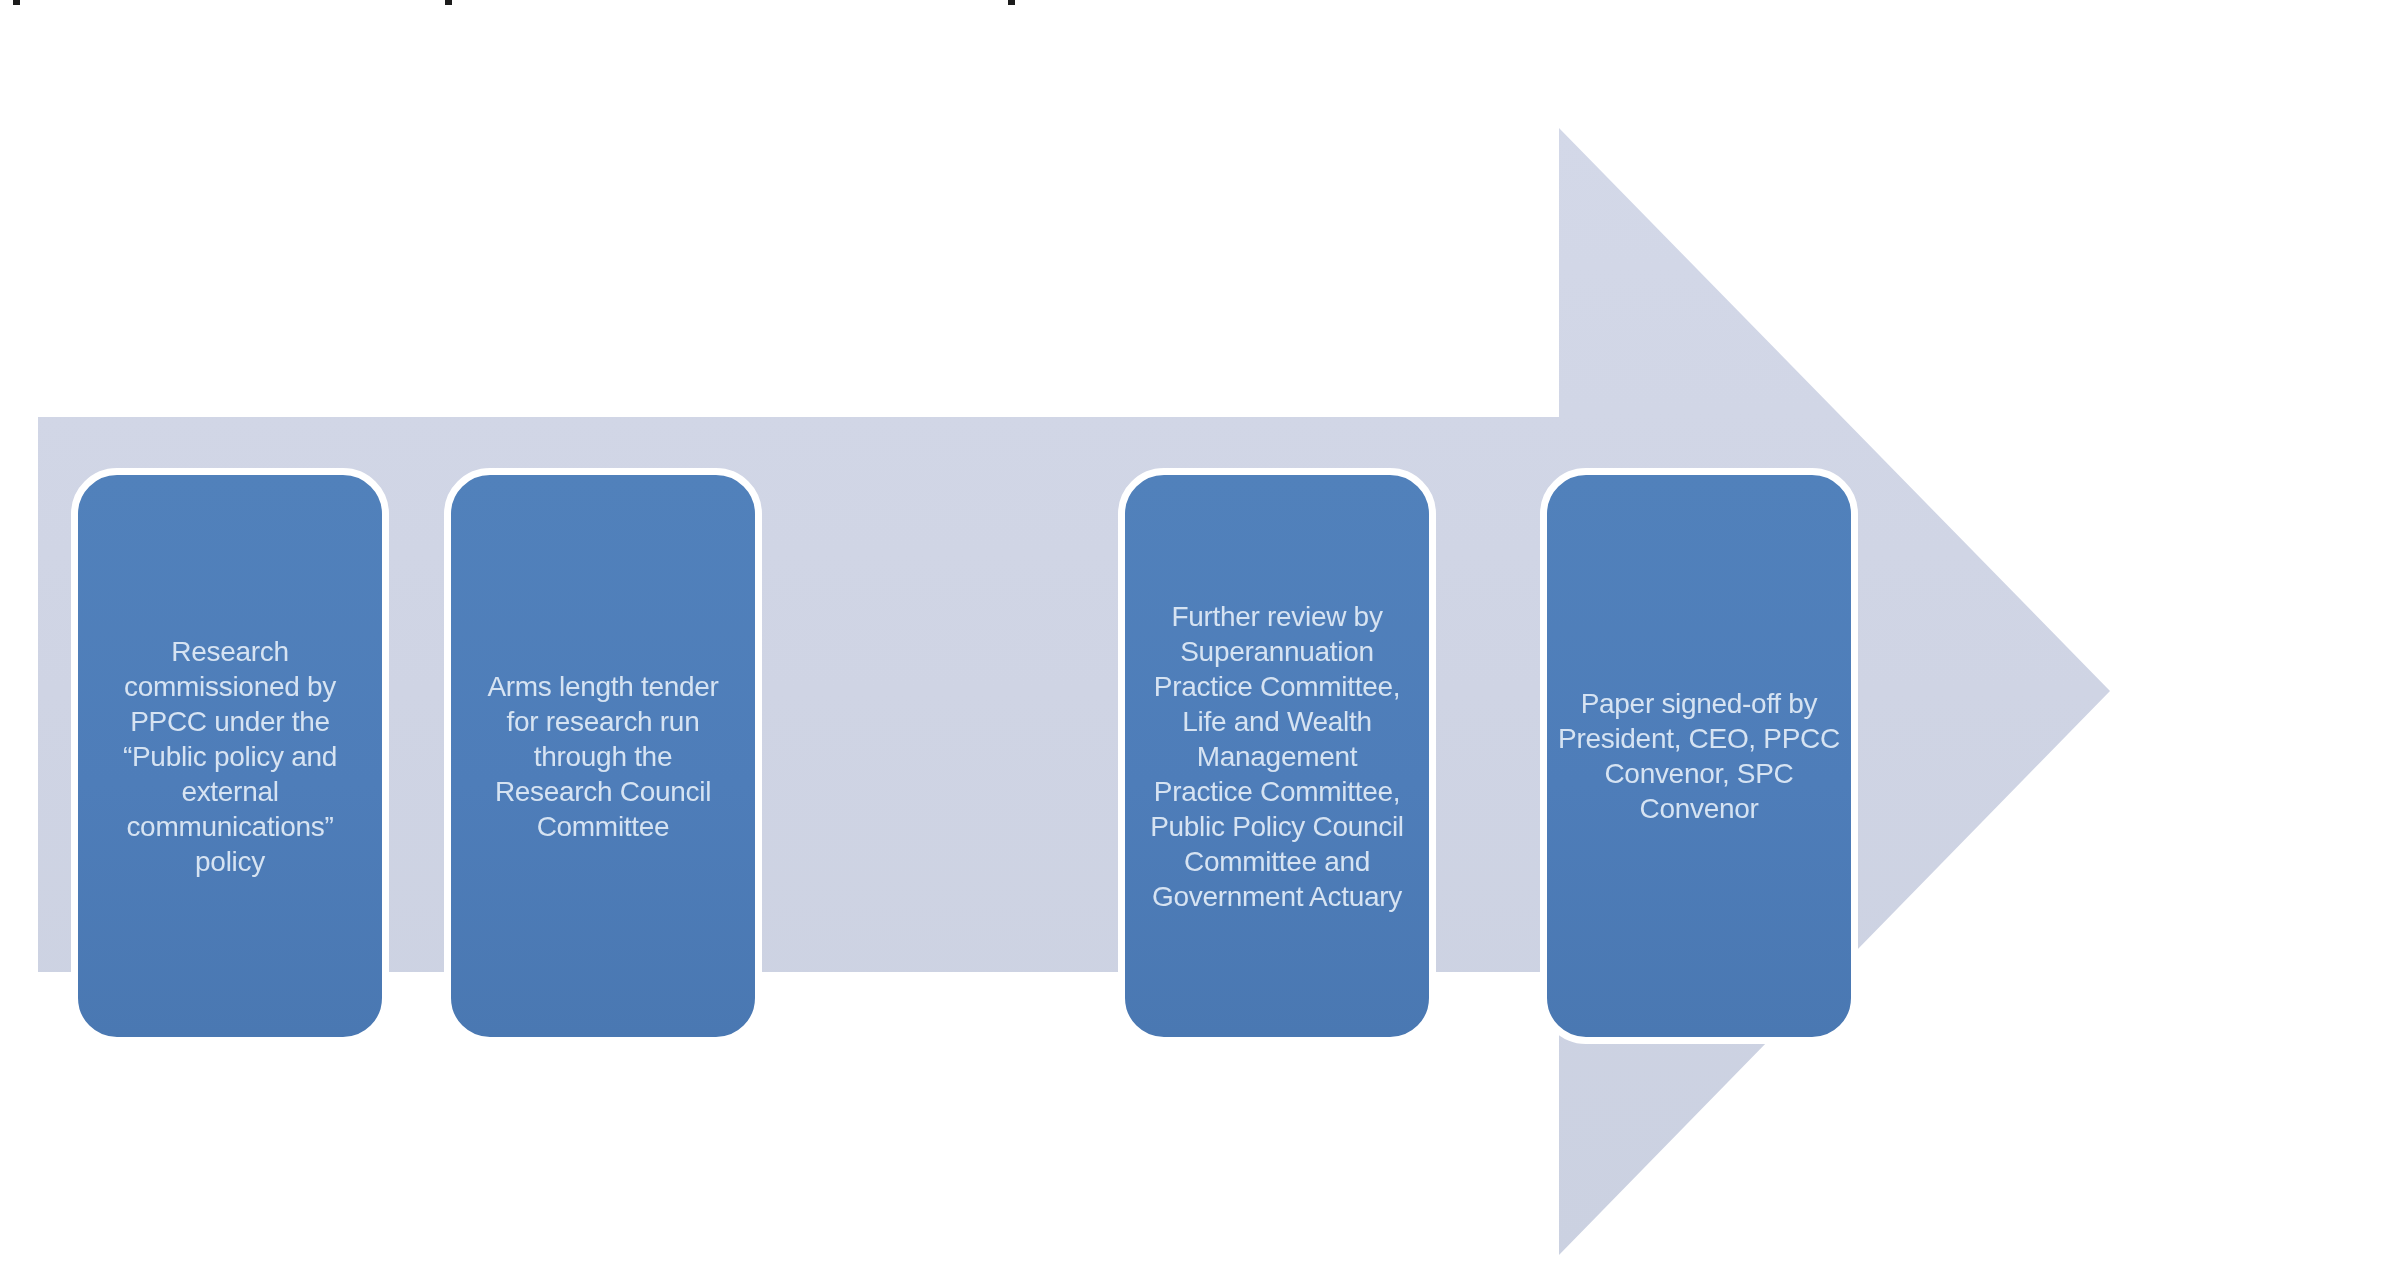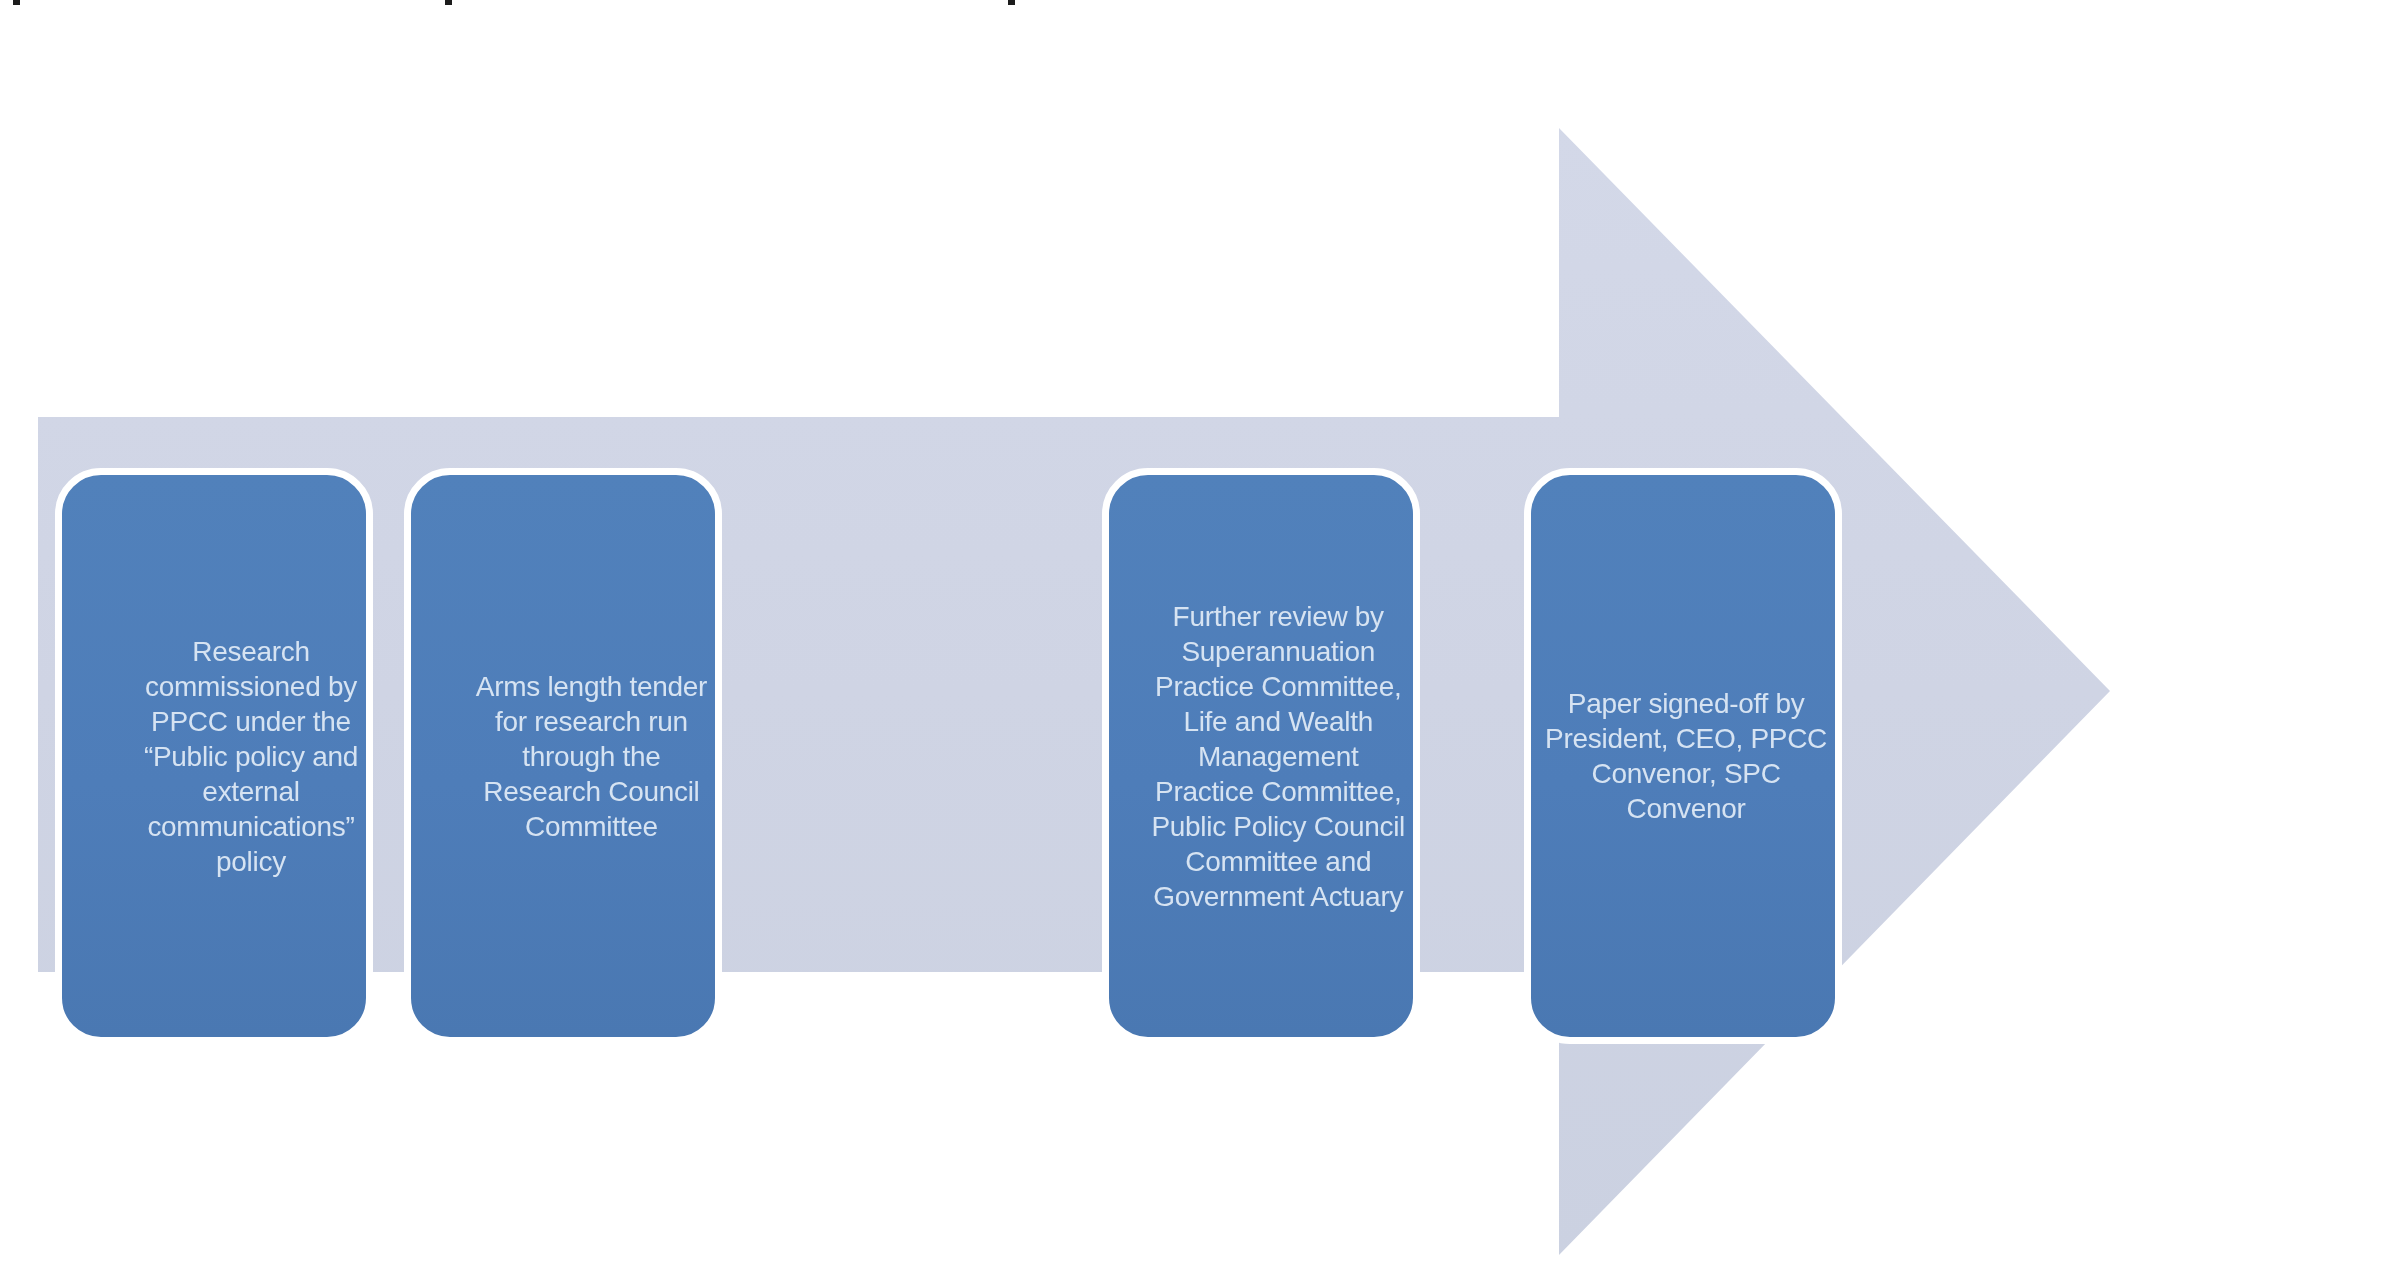--- a/index.html
+++ b/index.html
@@ -41,33 +41,34 @@
     position: absolute;
     top: 468px;
     width: 318px;
     height: 576px;
     box-sizing: border-box;
     border: 7px solid #ffffff;
     border-radius: 46px;
     background: linear-gradient(180deg, #5181bb 0%, #4e7db9 55%, #4a78b2 100%);
     display: flex;
     align-items: center;
-    justify-content: flex-end;
+    justify-content: center;
+    margin-left: 16px;
   }
   .step-text {
     white-space: pre-wrap;
     text-align: center;
     color: #d6e3f2;
     font-size: 28px;
     line-height: 35px;
     letter-spacing: -0.3px;
     padding: 0 8px;
   }
   #step-0 { left: 55px; }
-  #step-1 { left: 404px; }
+  #step-1 { left: 428px; }
   #step-2 { left: 753px; }
   #step-3 { left: 1102px; }
   #step-4 { left: 1524px; }
   #step-5 { left: 1800px; }
 </style>
 </head>
 <body>
 
 <div id="stage">
 

